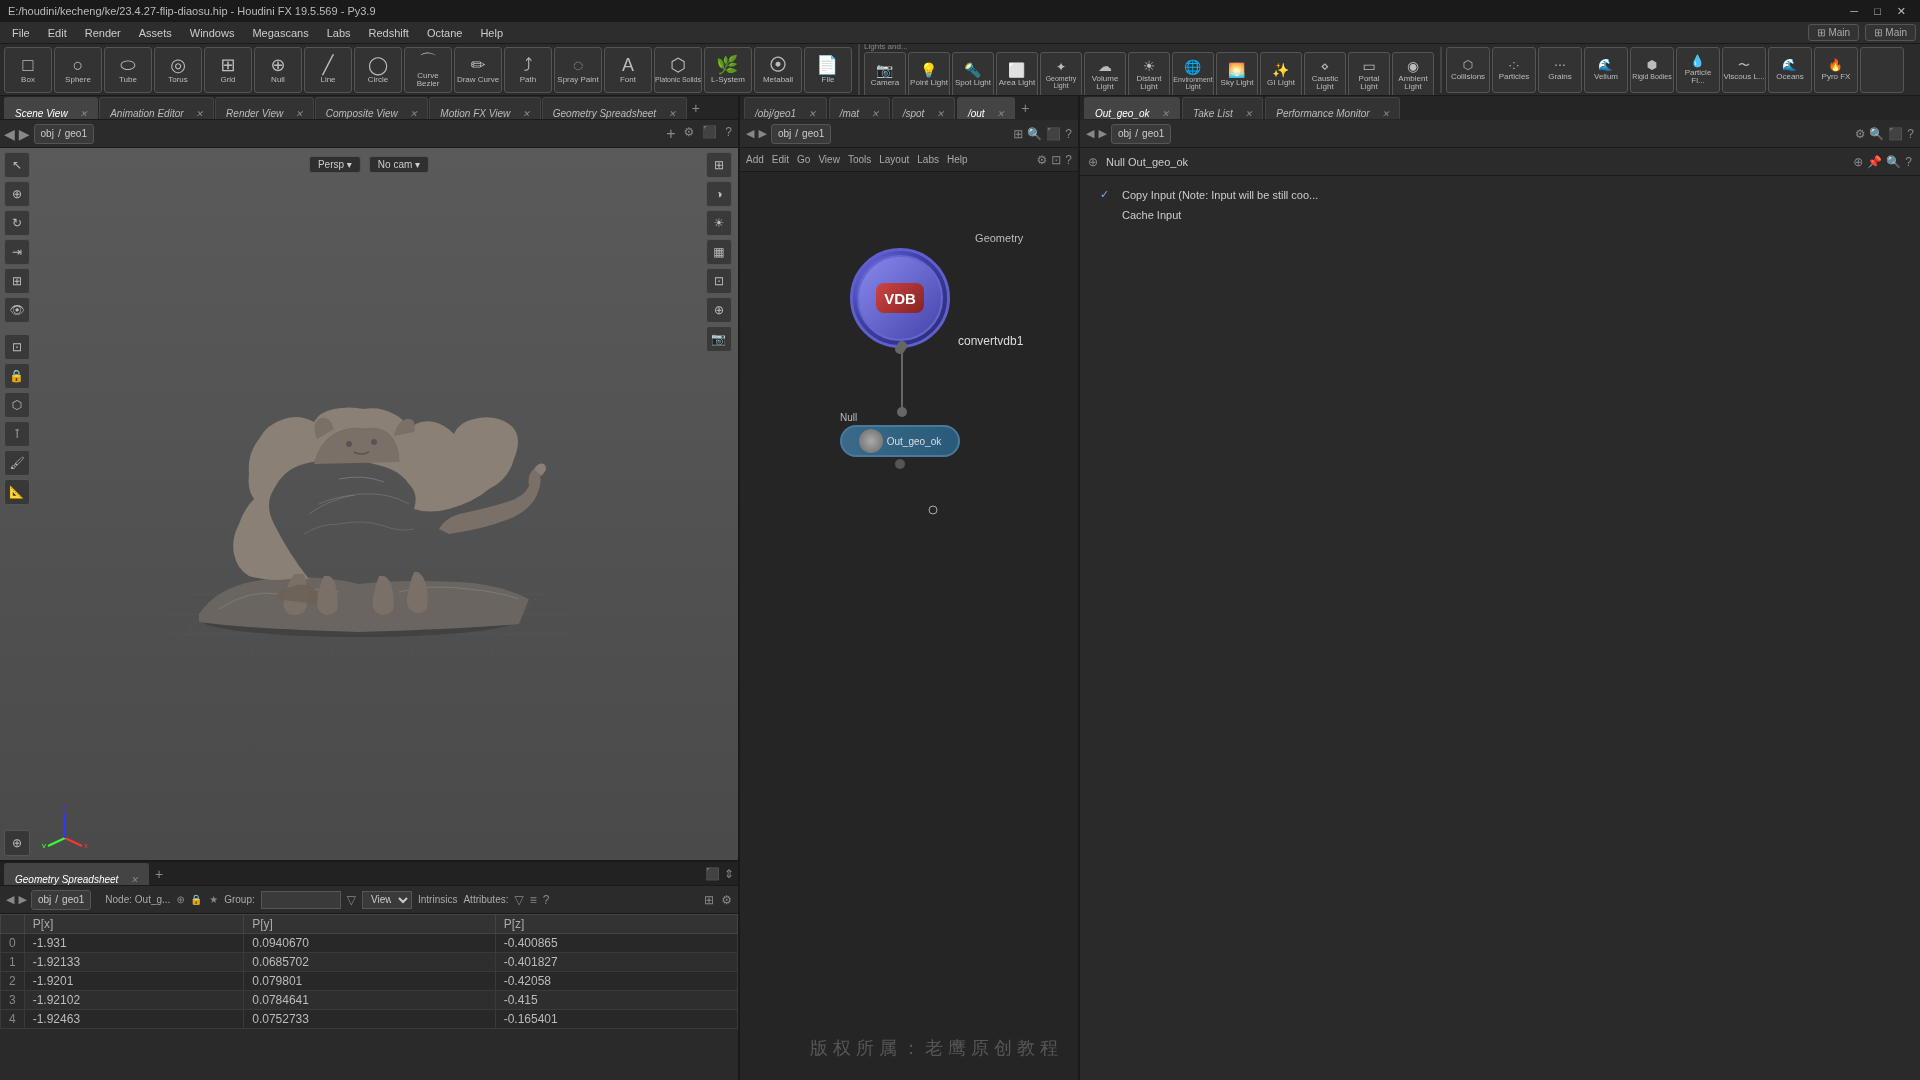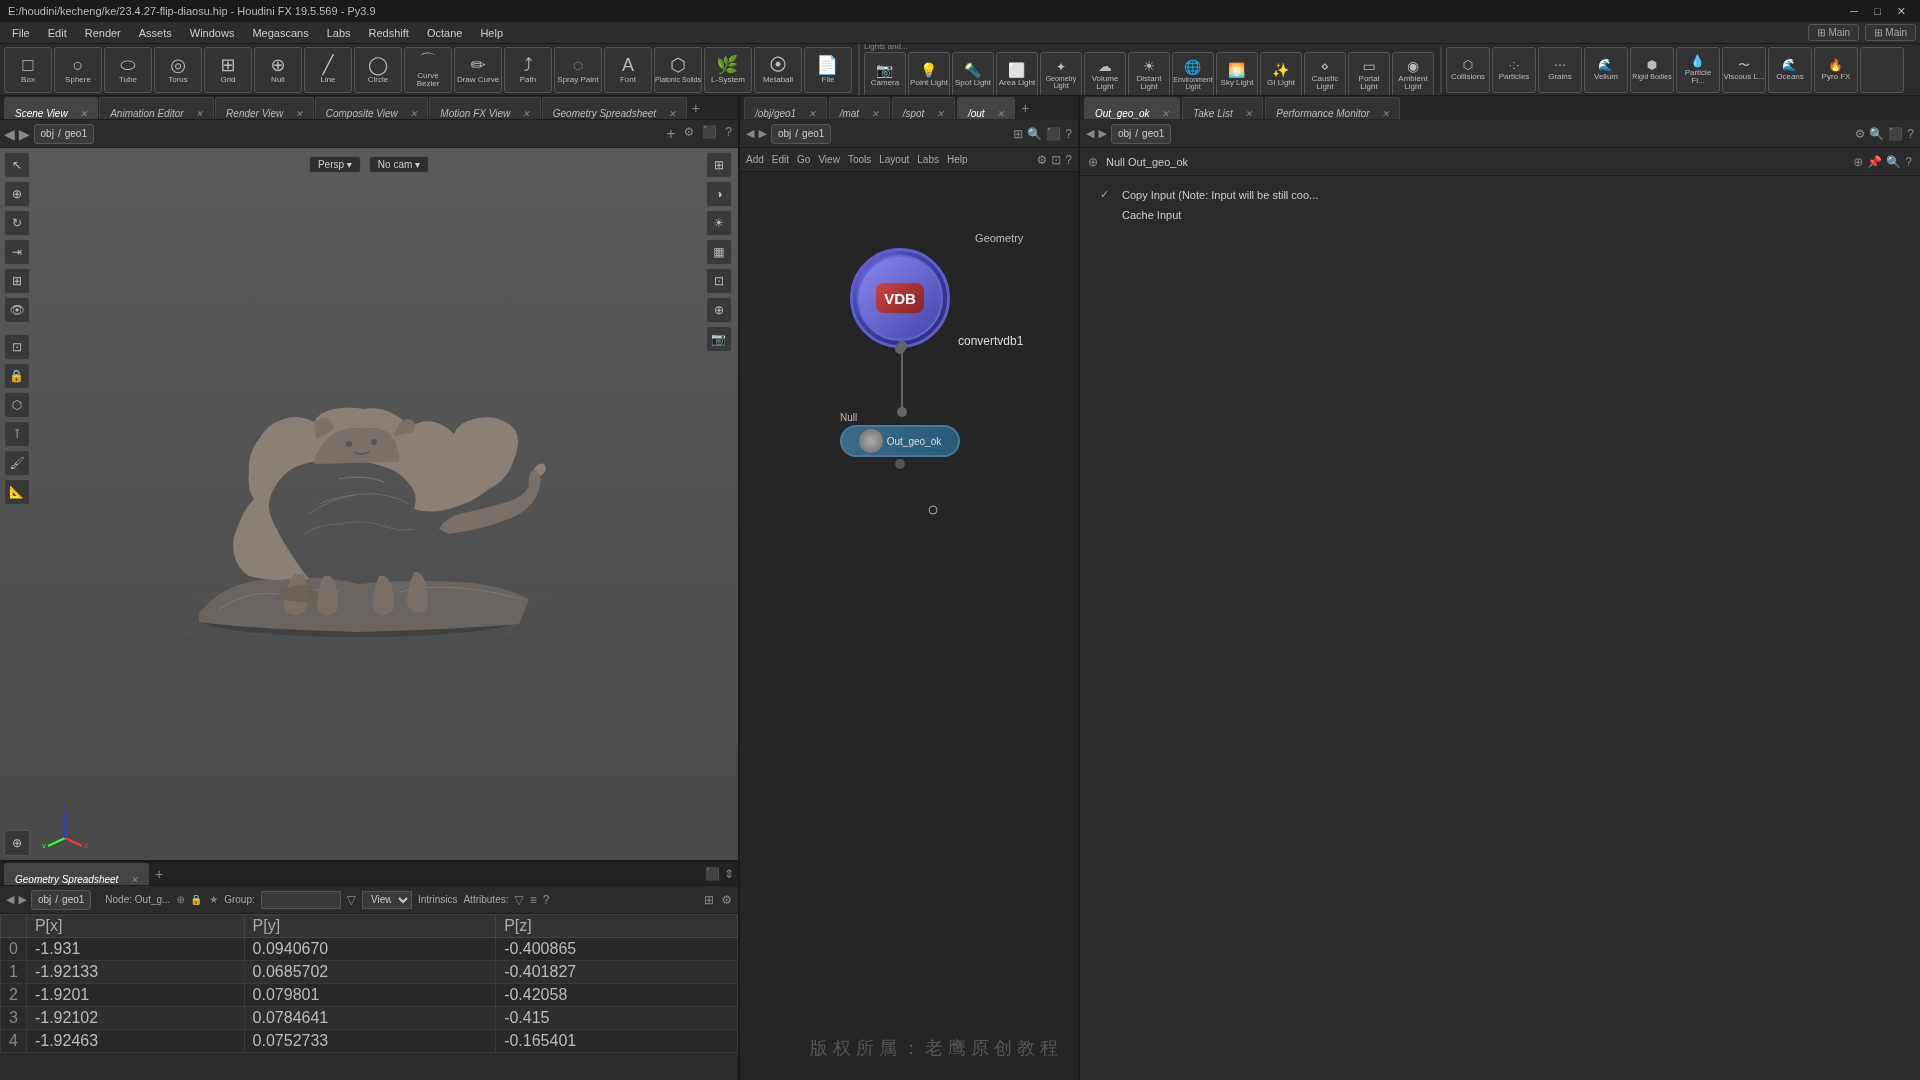--- a/index.html
+++ b/index.html
@@ -225,21 +225,21 @@
       height: 18px;
     }
 
     #spreadsheet-table {
       flex: 1;
       overflow: auto;
     }
     table {
       width: 100%;
       border-collapse: collapse;
-      font-size: 16px;
+      font-size: 12px;
     }
     th {
       background: #333;
       border: 1px solid #444;
       padding: 2px 8px;
       text-align: left;
       color: #aaa;
       font-weight: normal;
       position: sticky;
       top: 0;

